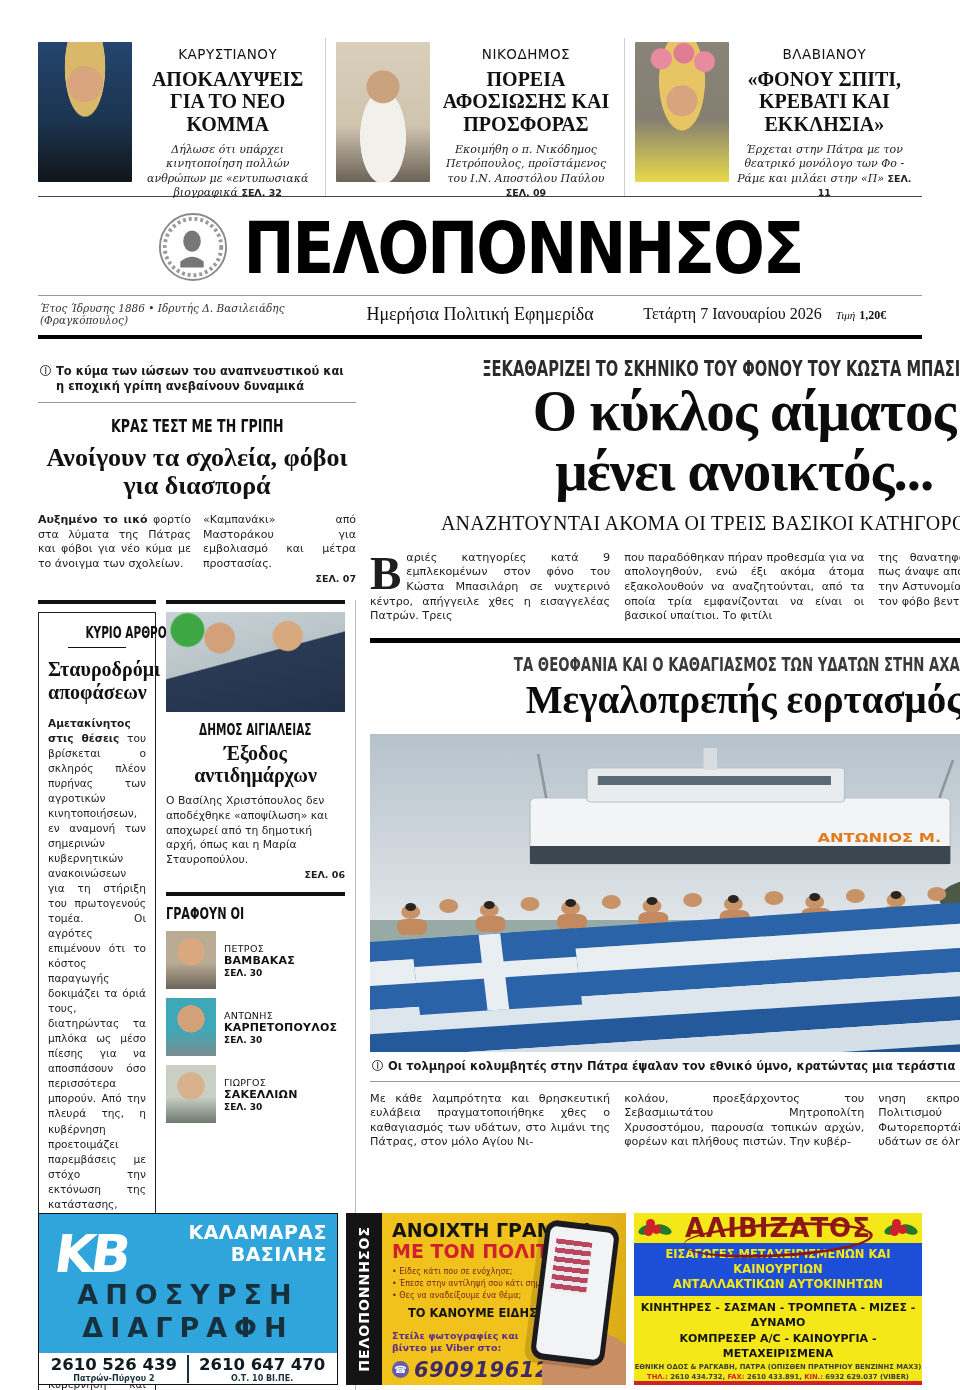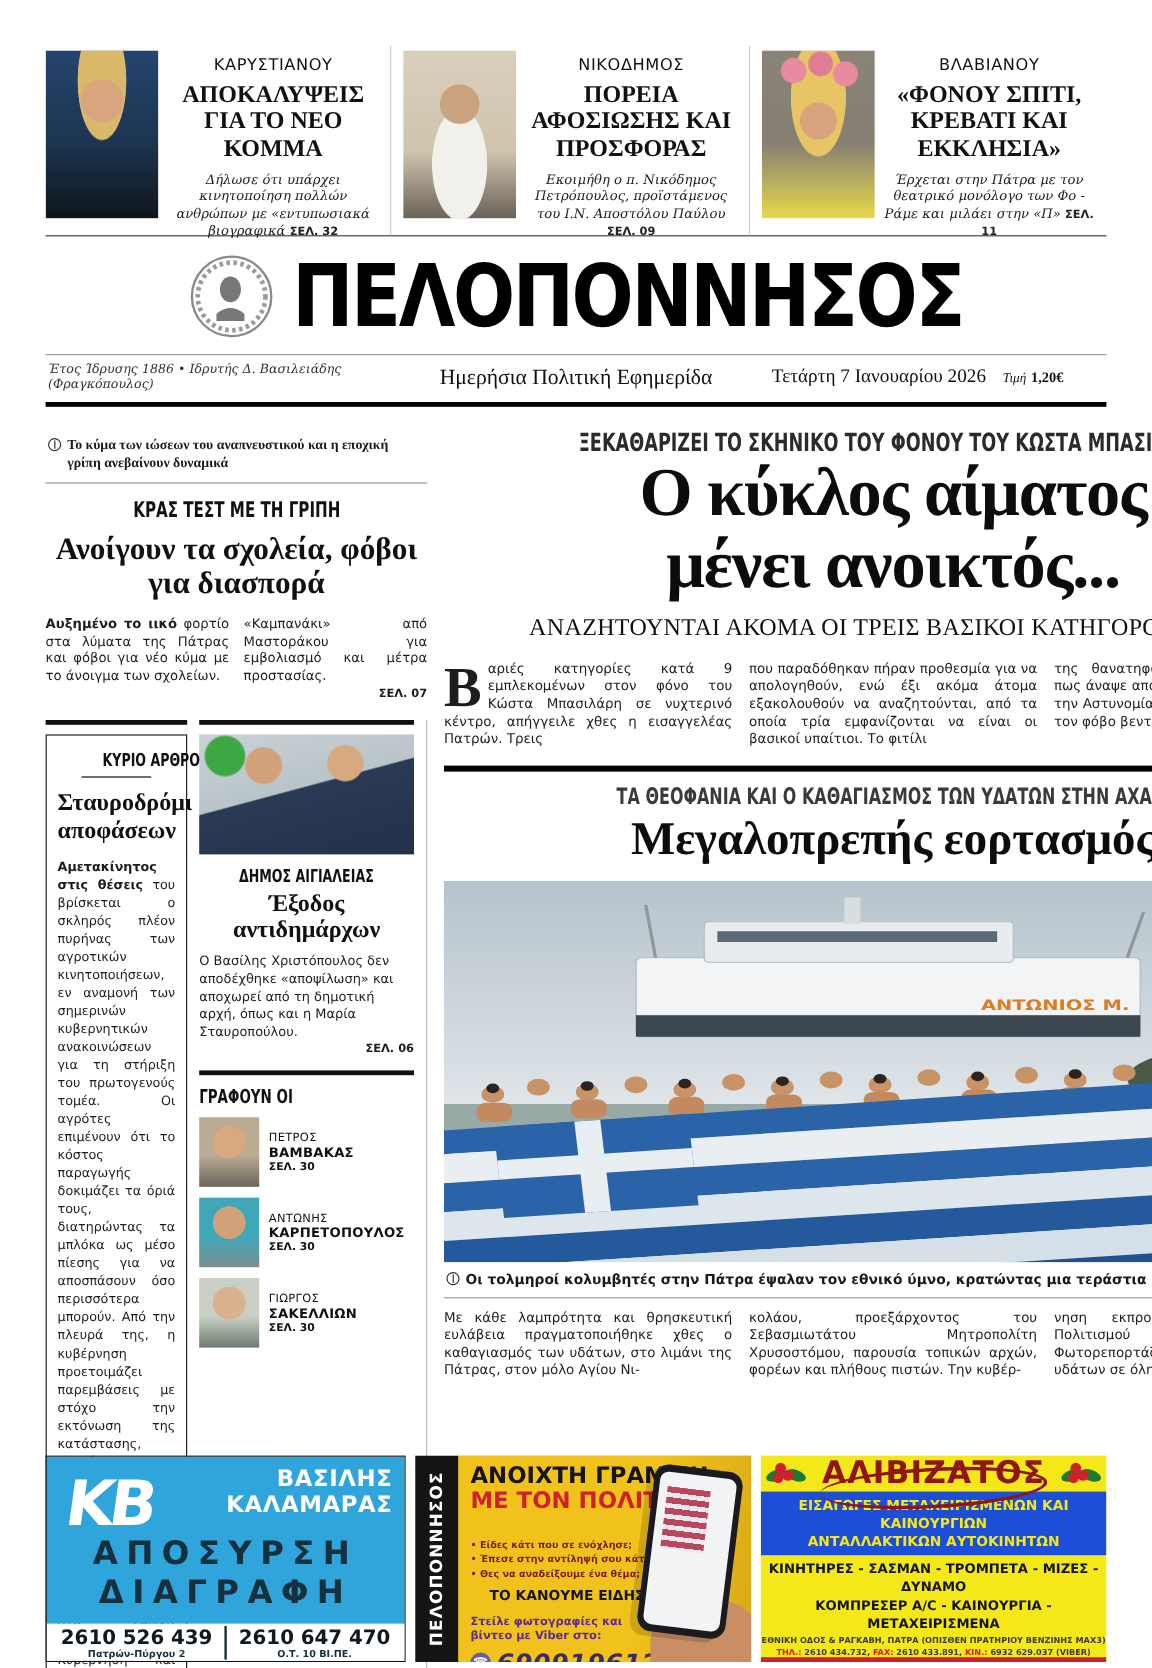--- a/index.html
+++ b/index.html
@@ -47,21 +47,21 @@
   .rule-thick{height:4px;background:#000;margin-top:2px;}
 
   
   .content{display:flex;gap:14px;margin-top:18px;height:842px;}
   .left-col{width:318px;flex:none;display:flex;flex-direction:column;}
   .right-col{flex:1;display:flex;flex-direction:column;}
 
   
   .classroom{height:150px;position:relative;overflow:hidden;background:linear-gradient(180deg,#aeb3b5 0%,#c7ccce 60%,#9b938a 100%);}
   .caption{display:flex;gap:5px;font-size:11.5px;font-weight:bold;line-height:1.3;color:#1a1a1a;
-           padding:7px 2px 8px;border-bottom:1px solid #999;font-family:Liberation Serif, serif;}
+           padding:7px 2px 8px;border-bottom:1px solid #999;}
   .capbullet{width:11px;height:11px;border:1.6px solid #333;border-radius:50%;display:inline-block;position:relative;flex:none;margin-top:1px;}
   .capbullet::after{content:"";position:absolute;left:50%;top:1px;bottom:1px;width:1.6px;background:#333;transform:translateX(-50%);}
 
   .kick-wrap{text-align:center;}
   .cond{display:inline-block;font-family:"DejaVu Sans",sans-serif;font-weight:bold;white-space:nowrap;
         transform:scaleX(.7);transform-origin:center;}
   .flu-kick{font-size:18px;margin:12px 0 2px;}
   .flu-head{font-family:"Liberation Serif",serif;font-weight:bold;font-size:26px;line-height:1.1;text-align:center;margin:6px 0 12px;}
   .flu-cols{display:flex;gap:12px;font-size:11px;line-height:1.32;color:#1d1d1d;}
   .flu-cols p{margin:0;flex:1;text-align:justify;}
@@ -125,21 +125,21 @@
   .ad1-tel + .ad1-tel{border-left:2px solid #17303d;}
   .ad1-telnum{font-weight:bold;font-size:16.5px;color:#101820;}
   .ad1-teladdr{font-size:8px;font-weight:bold;color:#17303d;}
 
   .ad2{flex:1;display:flex;background:#f2c21c;position:relative;overflow:hidden;}
   .ad2-side{width:36px;flex:none;background:#141414;display:flex;align-items:center;justify-content:center;}
   .ad2-side span{writing-mode:vertical-rl;transform:rotate(180deg);color:#fff;font-weight:bold;font-size:14px;letter-spacing:1px;}
   .ad2-main{flex:1;padding:8px 10px;position:relative;background:linear-gradient(100deg,#f2c21c 60%,#d9a916 100%);}
   .ad2-t1{font-weight:bold;font-size:19px;color:#151515;line-height:1.05;}
   .ad2-t2{font-weight:bold;font-size:19px;color:#d0202c;line-height:1.1;}
-  .ad2-bullets{list-style:none;margin:20px 0 4px;padding:0;font-size:8px;font-weight:bold;color:#7a1f1f;line-height:1.5;}
+  .ad2-bullets{list-style:none;margin:4px 0 4px;padding:0;font-size:8px;font-weight:normal;color:#7a1f1f;line-height:1.5;}
   .ad2-high{font-weight:bold;font-size:11.5px;color:#141414;margin:2px 16px 10px;}
   .ad2-viberlabel{font-size:9.5px;font-weight:bold;color:#5b2d8e;width:150px;line-height:1.3;}
   .ad2-number{display:flex;align-items:center;gap:5px;margin-top:3px;}
   .viber-ic{width:17px;height:17px;border-radius:50%;background:#665cac;color:#fff;font-size:10px;display:flex;align-items:center;justify-content:center;flex:none;}
   .ad2-num{font-weight:bold;font-style:italic;font-size:21px;color:#3d2a66;letter-spacing:.5px;}
   .ad2-phone{position:absolute;right:14px;top:10px;width:74px;height:140px;background:#1b1b1f;border-radius:12px;transform:rotate(7deg);box-shadow:-6px 4px 0 rgba(0,0,0,.15);}
   .ad2-phone::before{content:"";position:absolute;left:5px;top:6px;right:5px;bottom:6px;background:#f2f3f5;border-radius:7px;}
   .ad2-phone::after{content:"";position:absolute;left:12px;top:18px;width:36px;height:52px;background:repeating-linear-gradient(180deg,#b9485f 0 5px,#e7e9ee 5px 9px);}
   .ad2-hand{position:absolute;right:-6px;bottom:-18px;width:90px;height:70px;background:#c98e63;border-radius:50% 40% 0 0;}
 
@@ -394,22 +394,22 @@
       </div>
     </div>
   </main>
 
   <footer class="ads">
 
     <div class="ad1">
       <div class="ad1-blue">
         <div class="kb-logo">ΚΒ</div>
         <div class="ad1-names">
+          <div>ΚΑΛΑΜΑΡΑΣ</div>
           <div>ΒΑΣΙΛΗΣ</div>
-          <div>ΚΑΛΑΜΑΡΑΣ</div>
         </div>
         <div class="ad1-big">
           <div>ΑΠΟΣΥΡΣΗ</div>
           <div>ΔΙΑΓΡΑΦΗ</div>
         </div>
       </div>
       <div class="ad1-foot">
         <div class="ad1-tel">
           <div class="ad1-telnum">2610 526 439</div>
           <div class="ad1-teladdr">Πατρών-Πύργου 2</div>

